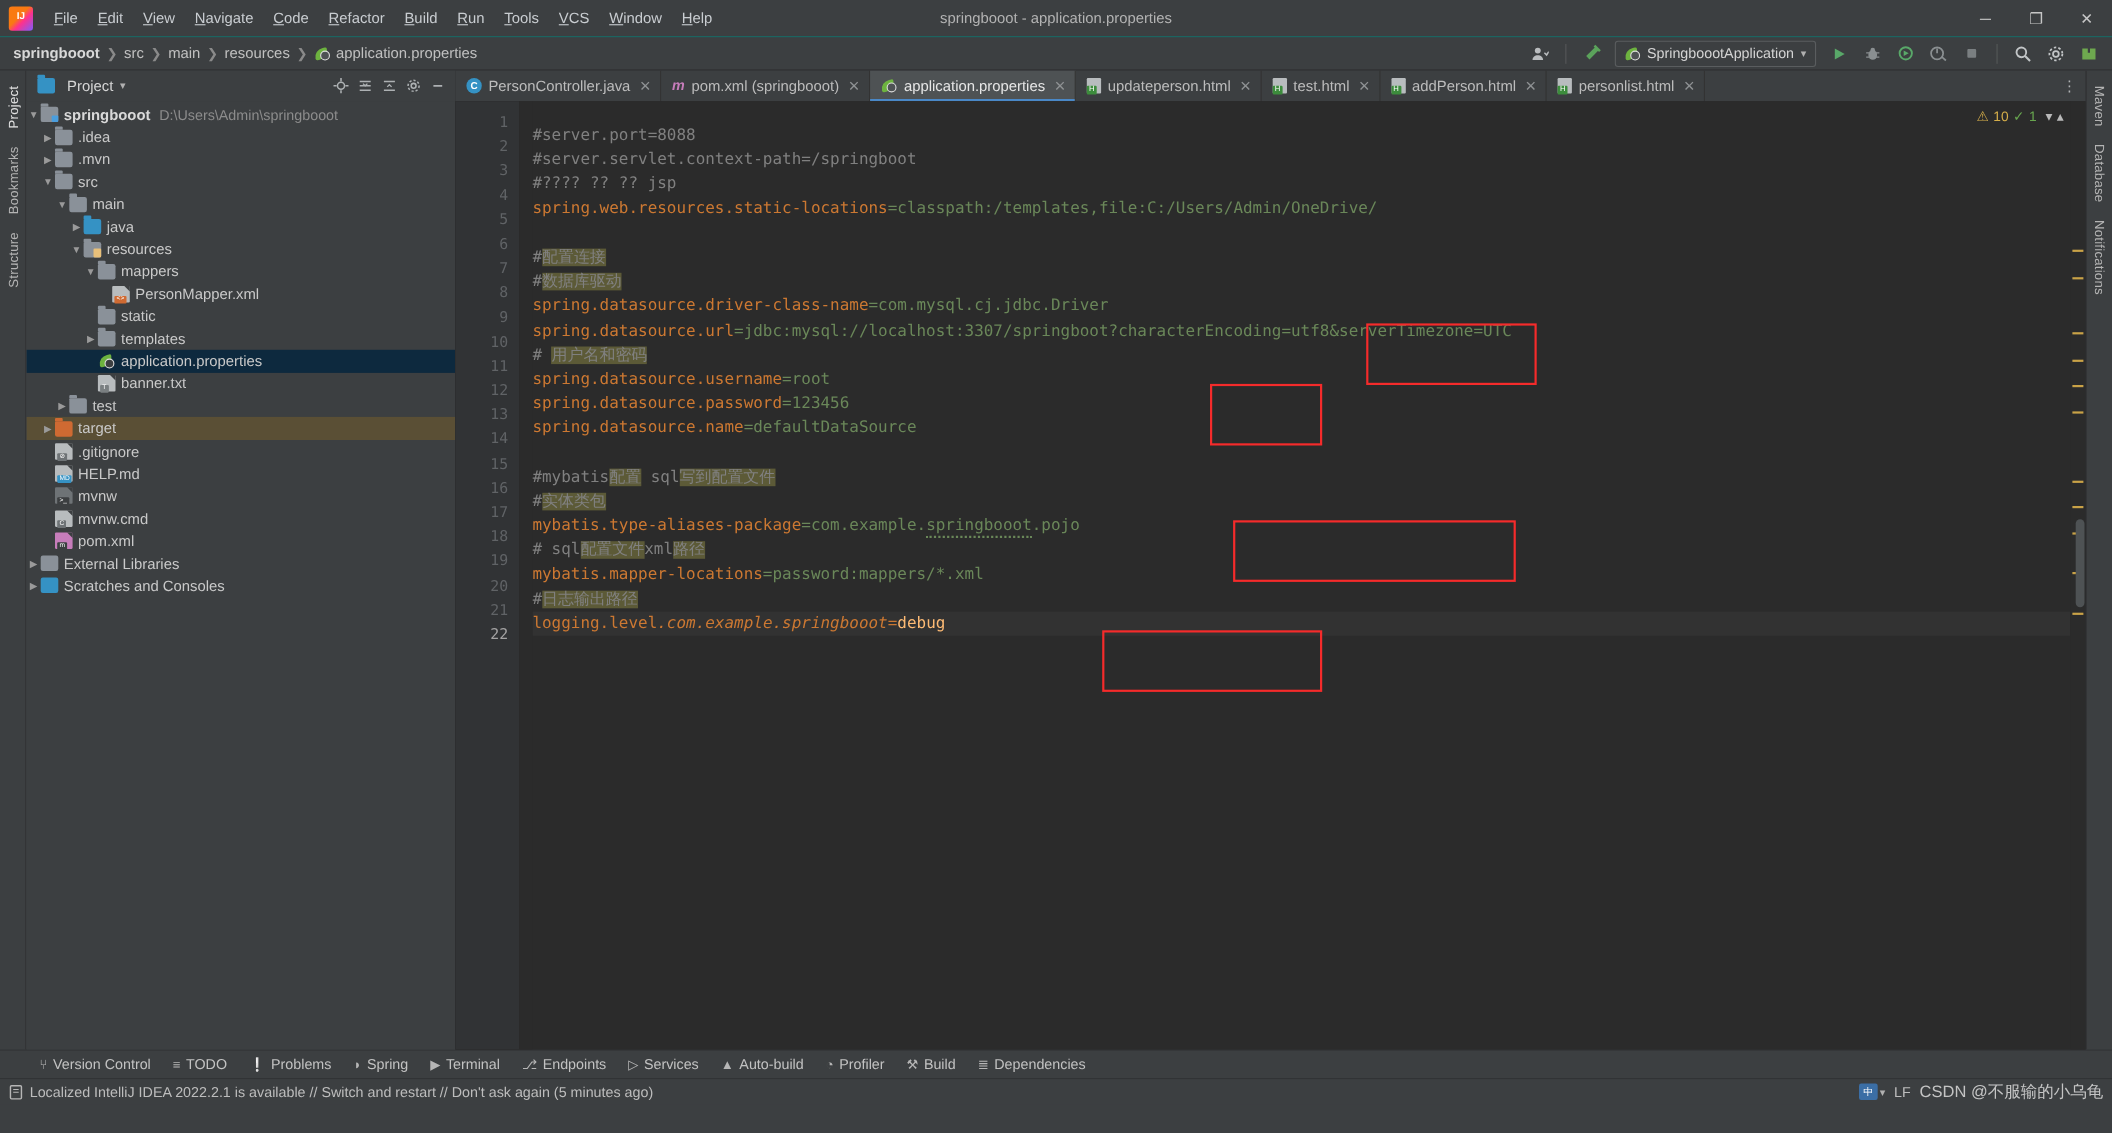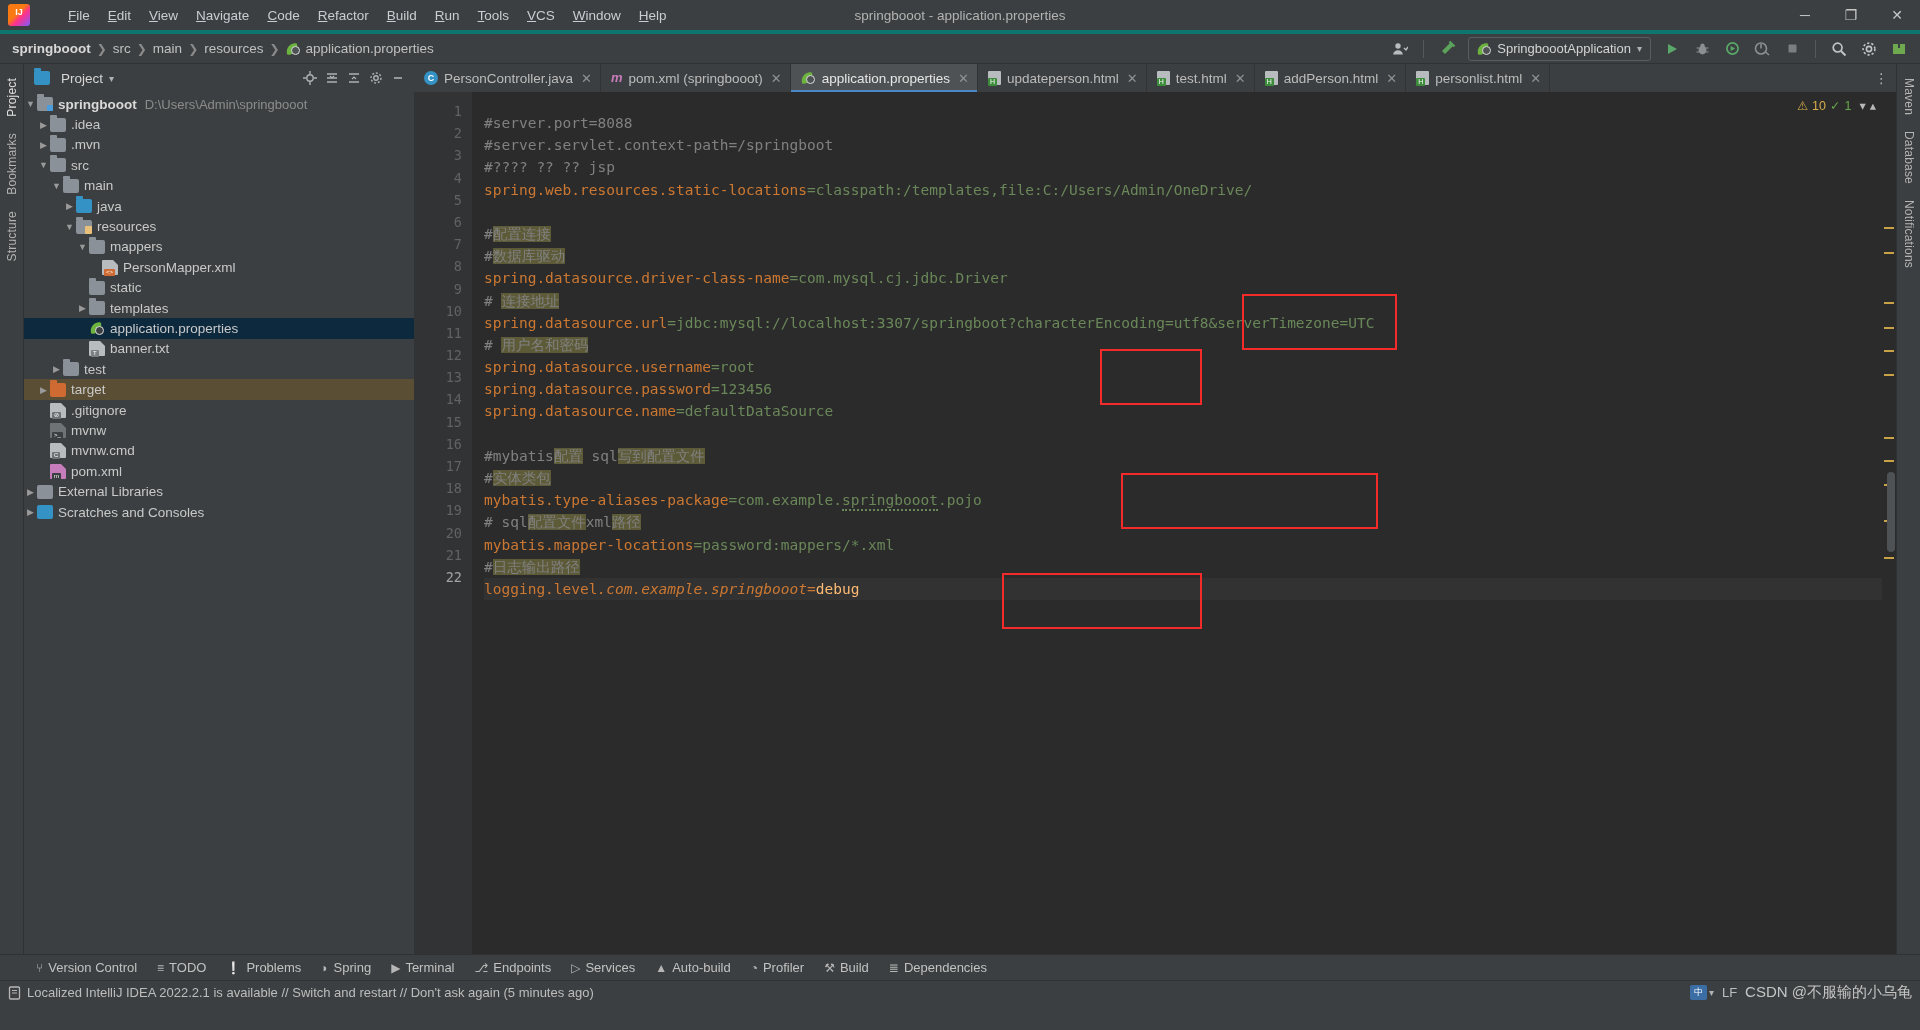--- a/index.html
+++ b/index.html
@@ -8,21 +8,21 @@
     background:#3c3f41;
     font-family:"Liberation Sans", sans-serif;
     font-size:13.5px;
     color:#bbbbbb;
     -webkit-font-smoothing:antialiased;
   }
 
   
   #titlebar {
     height:34px; background:#3c3f41; display:flex; align-items:center;
-    border-bottom:4px solid #0f766e; position:relative;gap:19px;
+    border-bottom:1px solid #0f766e; position:relative;
   }
   #app-logo {
     width:22px; height:22px; margin:0 10px 0 8px; border-radius:3px;
     background:linear-gradient(135deg,#f97a12 0%,#f97a12 42%,#ff318c 60%,#7c5cff 100%);
     position:relative; flex:none;
   }
   #app-logo::after{
     content:"IJ"; position:absolute; left:0; right:0; top:3px; text-align:center;
     font-size:9px; font-weight:bold; color:#fff; font-family:"Liberation Sans",sans-serif;
   }
@@ -490,20 +490,28 @@
           <span class="ficon folder orange"></span>
           <span class="tname">target</span>
         </div>
         <div class="trow">
           <span class="leaf-pad"></span>
           <span class="arrow"></span>
           <span class="fileico">
             <span class="badge" style="background:#6e7376;">⊘</span>
           </span>
           <span class="tname">.gitignore</span>
+        </div>
+        <div class="trow">
+          <span class="leaf-pad"></span>
+          <span class="arrow"></span>
+          <span class="fileico">
+            <span class="badge" style="background:#3592c4;">MD</span>
+          </span>
+          <span class="tname">HELP.md</span>
         </div>
         <div class="trow">
           <span class="leaf-pad"></span>
           <span class="arrow"></span>
           <span class="fileico" style="background:#6e7376;">
             <span class="badge" style="background:#3c3f41;">&gt;_</span>
           </span>
           <span class="tname">mvnw</span>
         </div>
         <div class="trow">
@@ -606,21 +614,20 @@
       <div id="code">
         <div id="code-lines">
             <div class="cline"><span class="c-comment">#server.port=8088</span></div>
             <div class="cline"><span class="c-comment">#server.servlet.context-path=/springboot</span></div>
             <div class="cline"><span class="c-comment">#???? ?? ?? jsp</span></div>
             <div class="cline"><span class="c-key">spring.web.resources.static-locations</span><span class="c-val">=classpath:/templates,file:C:/Users/Admin/OneDrive/</span></div>
             <div class="cline">&nbsp;</div>
             <div class="cline"><span class="c-comment">#</span><span class="c-comment cn-hl">配置连接</span></div>
             <div class="cline"><span class="c-comment">#</span><span class="c-comment cn-hl">数据库驱动</span></div>
             <div class="cline"><span class="c-key">spring.datasource.driver-class-name</span><span class="c-val">=com.mysql.cj.jdbc.Driver</span></div>
-            <div class="cline"><span class="c-comment"># </span><span class="c-comment cn-hl">连接地址</span></div>
             <div class="cline"><span class="c-key">spring.datasource.url</span><span class="c-val">=jdbc:mysql://localhost:3307/springboot?characterEncoding=utf8&amp;serverTimezone=UTC</span></div>
             <div class="cline"><span class="c-comment"># </span><span class="c-comment cn-hl">用户名和密码</span></div>
             <div class="cline"><span class="c-key">spring.datasource.username</span><span class="c-val">=root</span></div>
             <div class="cline"><span class="c-key">spring.datasource.password</span><span class="c-val">=123456</span></div>
             <div class="cline"><span class="c-key">spring.datasource.name</span><span class="c-val">=defaultDataSource</span></div>
             <div class="cline">&nbsp;</div>
             <div class="cline"><span class="c-comment">#mybatis</span><span class="c-comment cn-hl">配置</span><span class="c-comment"> sql</span><span class="c-comment cn-hl">写到配置文件</span></div>
             <div class="cline"><span class="c-comment">#</span><span class="c-comment cn-hl">实体类包</span></div>
             <div class="cline"><span class="c-key">mybatis.type-aliases-package</span><span class="c-val">=com.example.</span><span class="c-val wavy">springbooot</span><span class="c-val">.pojo</span></div>
             <div class="cline"><span class="c-comment"># sql</span><span class="c-comment cn-hl">配置文件</span><span class="c-comment">xml</span><span class="c-comment cn-hl">路径</span></div>

